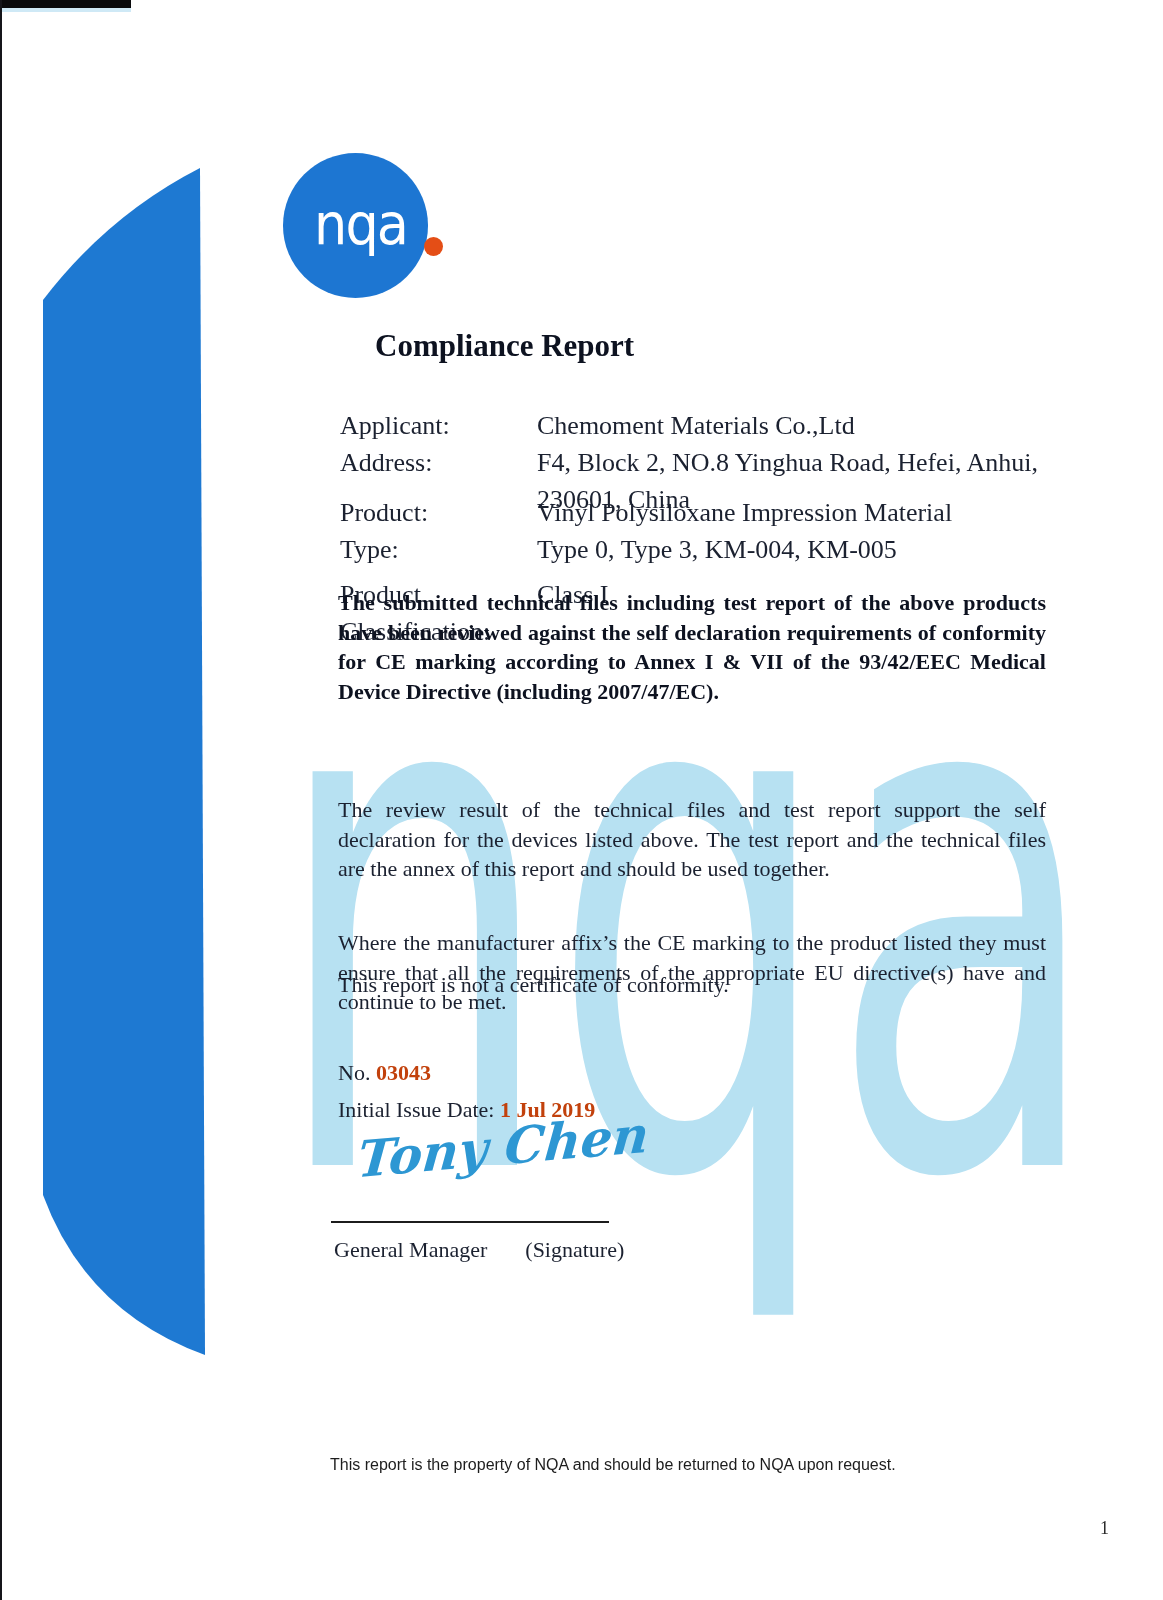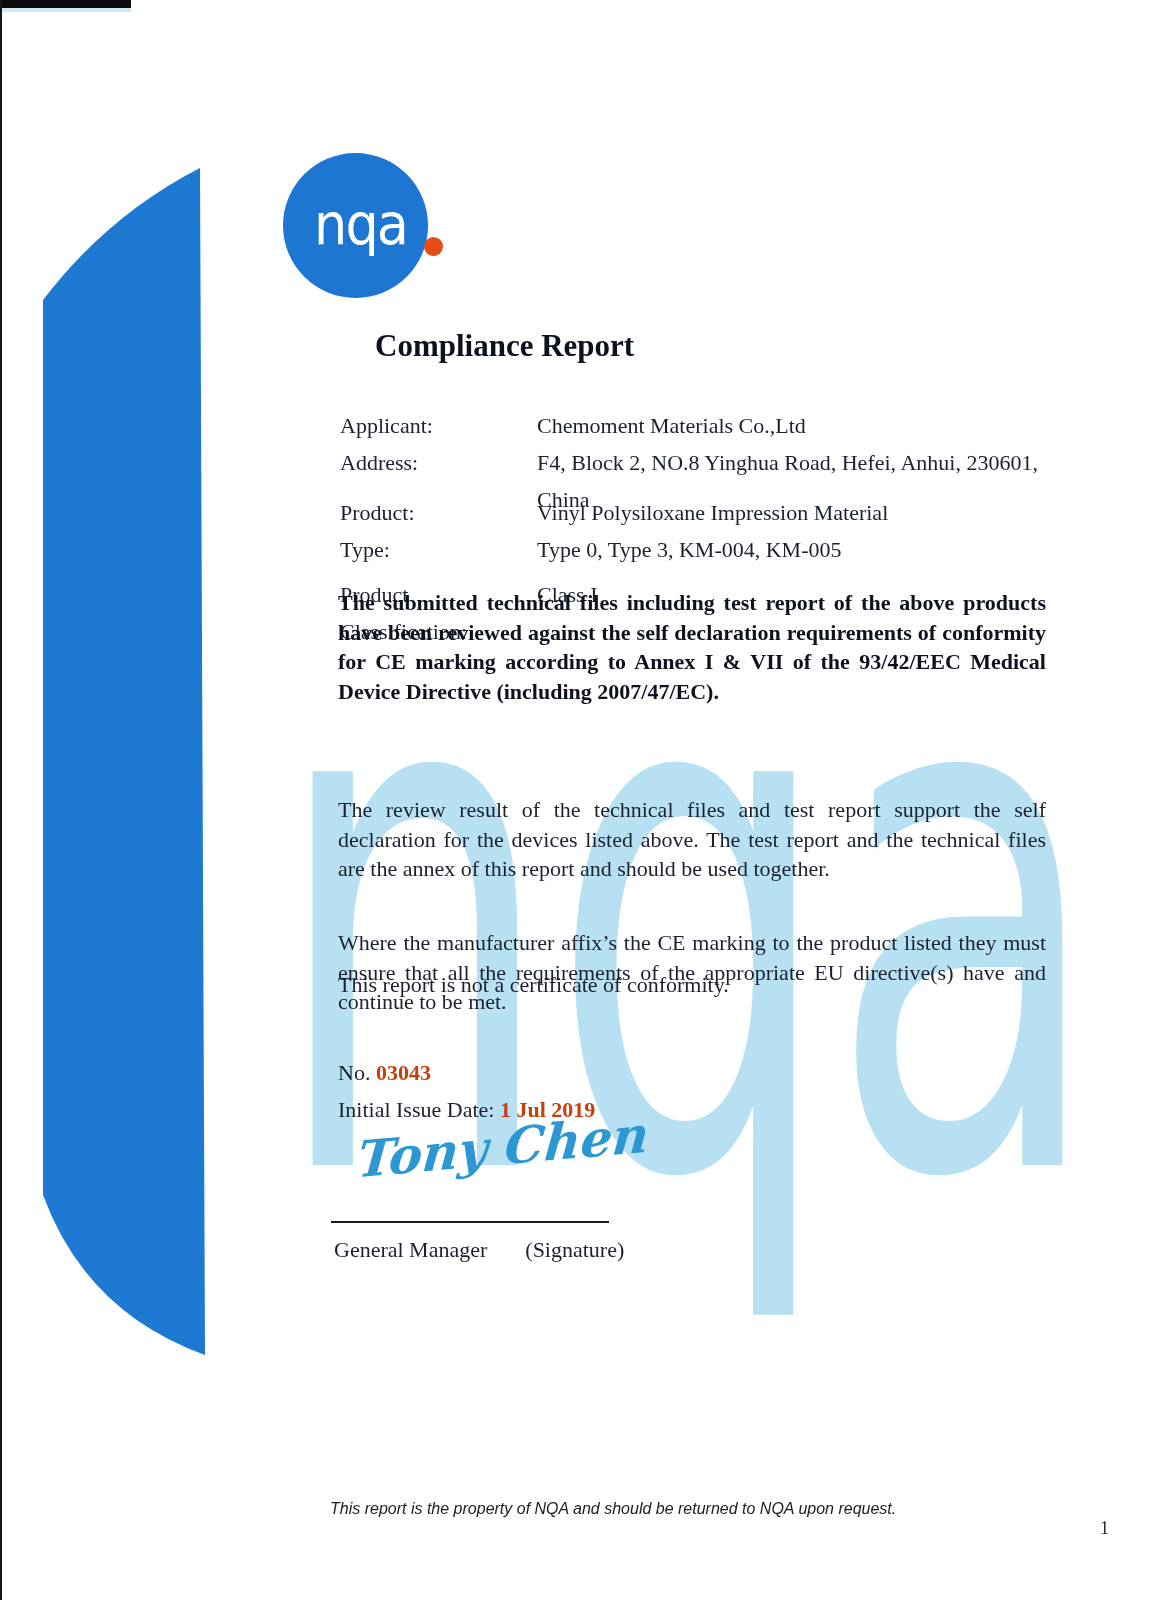--- a/index.html
+++ b/index.html
@@ -54,21 +54,21 @@
 
   .title {
     position:absolute; left:337px; top:328px;
     font-size:31px; font-weight:bold; color:#0d1220;margin-left:38px;
   }
 
   .fgroup { position:absolute; left:340px; width:720px; }
   .g1 { top:407px; }
   .g2 { top:494px; }
   .g3 { top:576px; }
-  .frow { display:flex; font-size:22px; line-height:37px; }
+  .frow { display:flex; font-size:26px; line-height:37px; }
   .flabel { flex:0 0 197px; }
   .fvalue { flex:1 1 auto; }
 
   .para {
     position:absolute; left:338px; width:708px;
     font-size:22px; line-height:29.5px;
   }
   .para.just { text-align:justify; }
   .p-decl { top:588px; font-weight:bold; color:#0d1220; }
   .p-review { top:779px;margin-top:16px; }
@@ -86,23 +86,23 @@
     font-style:italic; font-weight:bold;
     font-size:50px; color:#2d97d3;
     transform:rotate(-5deg) skewX(-10deg);
     transform-origin:0 50%;
     white-space:nowrap;
   }
   .sig-line { position:absolute; left:331px; top:1221px; width:278px; height:2px; background:#1c1c1c; }
   .sig-roles { position:absolute; left:334px; top:1237px; display:flex; gap:38px; font-size:22px; }
 
   .footer {
-    position:absolute; left:330px; top:1500px;
+    position:absolute; left:330px; top:1456px;
     font-family:"Liberation Sans", sans-serif;
-    font-size:16px; color:#1d1d1d;font-style:italic;
+    font-size:16px; color:#1d1d1d;
   }
   .page-number { position:absolute; left:1100px; top:1518px; font-size:18px; color:#2a2a2a; }
 </style>
 </head>
 <body>
 
 <div class="page">
 
   <div class="scan-bar-black"></div>
   <div class="scan-bar-blue"></div>

